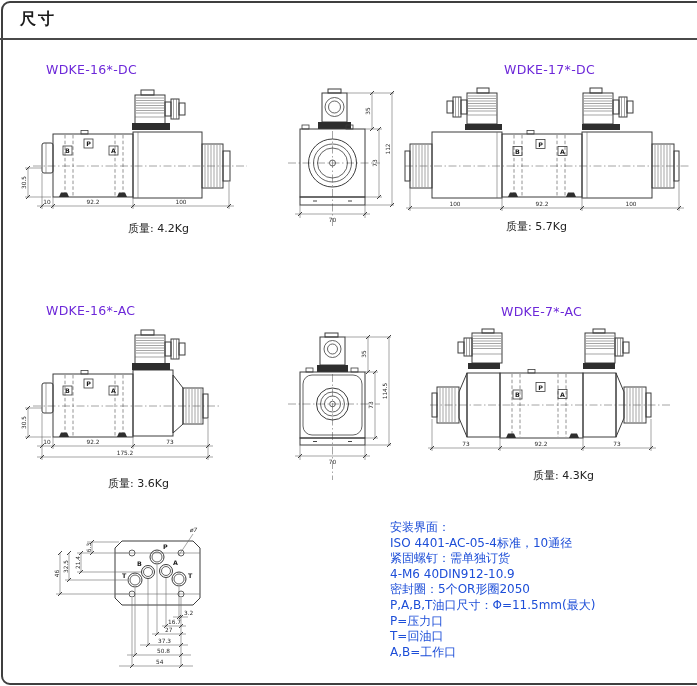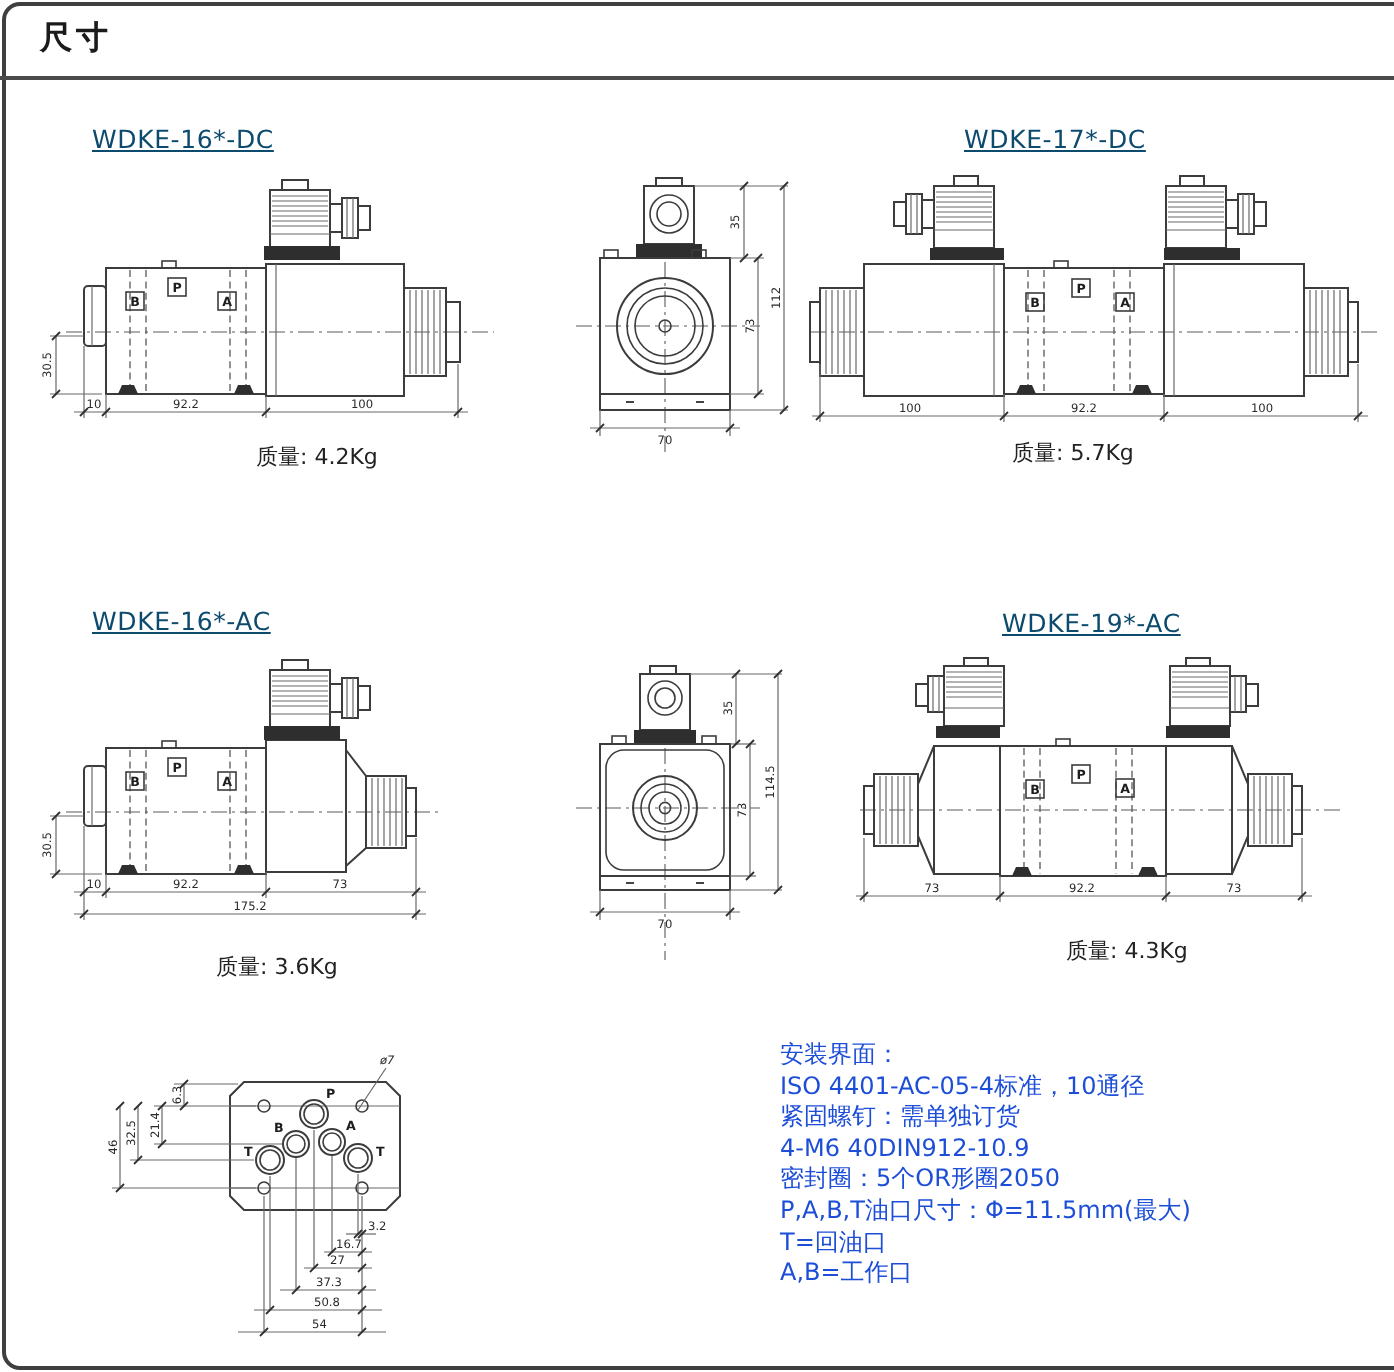--- a/index.html
+++ b/index.html
@@ -3,21 +3,21 @@
 <meta charset="utf-8">
 <style>
   html,body { margin:0; padding:0; background:#fff; }
   .page { position:relative; width:697px; height:686px; background:#fff;
           font-family:"DejaVu Sans",sans-serif; overflow:hidden;padding-left:20px; }
   .page-border { position:absolute; left:1px; top:1px; right:1px; bottom:1px;
           border:2px solid #3f3f3f; border-radius:9px; pointer-events:none; }
   .page-title { position:absolute; left:20px; top:9px; font-size:16px; font-weight:bold;
           color:#1b1b1b; letter-spacing:2px; }
   .rule { position:absolute; left:0; top:38px; width:697px; height:2px; background:#4a4a4a; }
-  .dtitle { position:absolute; font-size:12.5px; color:#0c4a6e; letter-spacing:.3px; white-space:nowrap;text-decoration:underline; }
+  .dtitle { position:absolute; font-size:12.5px; color:#6d28d9; letter-spacing:.3px; white-space:nowrap; }
   .weight { position:absolute; font-size:11px; color:#222; white-space:nowrap; }
   .notes { position:absolute; left:390px; top:520px; width:300px; font-size:12px;
           line-height:15.6px; color:#1d4ed8; }
   svg.draw { position:absolute; overflow:visible; }
   svg .ln   { stroke:#3c3c3c; stroke-width:1; fill:none; }
   svg .md   { stroke:#3c3c3c; stroke-width:.8; fill:none; }
   svg .thin { stroke:#686868; stroke-width:.6; fill:none; }
   svg .dash { stroke:#585858; stroke-width:.65; fill:none; stroke-dasharray:3.5 2.2; }
   svg .cl   { stroke:#5a5a5a; stroke-width:.55; fill:none; stroke-dasharray:8 2.5 1.5 2.5; }
   svg .dark { fill:#2e2e2e; stroke:none; }
@@ -28,23 +28,23 @@
 </style>
 </head>
 <body>
 
 <div class="page">
   <div class="page-border"></div>
   <div class="page-title">尺寸</div>
   <div class="rule"></div>
 
   <div class="dtitle" style="left:46px;top:62px">WDKE-16*-DC</div>
-  <div class="dtitle" style="left:482px;top:62px">WDKE-17*-DC</div>
+  <div class="dtitle" style="left:504px;top:62px">WDKE-17*-DC</div>
   <div class="dtitle" style="left:46px;top:303px">WDKE-16*-AC</div>
-  <div class="dtitle" style="left:501px;top:304px">WDKE-19*-AC</div>
+  <div class="dtitle" style="left:501px;top:304px">WDKE-7*-AC</div>
 
   <svg class="draw" style="left:15px;top:55px" width="250" height="185" viewBox="0 0 250 185">
     <line class="cl" x1="18" y1="111" x2="232" y2="111"></line>
     <rect class="ln" x="27" y="88" width="11" height="30" rx="2"></rect>
     <line class="thin" x1="31" y1="88" x2="31" y2="118"></line>
     <rect class="ln" x="38" y="79" width="80" height="63"></rect>
     <line class="dash" x1="50" y1="80" x2="50" y2="141"></line>
     <line class="dash" x1="58" y1="80" x2="58" y2="141"></line>
     <line class="dash" x1="100" y1="80" x2="100" y2="141"></line>
     <line class="dash" x1="108" y1="80" x2="108" y2="141"></line>
@@ -584,16 +584,17 @@
   <div class="weight" style="left:108px;top:476px">质量: 3.6Kg</div>
   <div class="weight" style="left:533px;top:468px">质量: 4.3Kg</div>
 
   <div class="notes">
     <div>安装界面：</div>
     <div>ISO 4401-AC-05-4标准，10通径</div>
     <div>紧固螺钉：需单独订货</div>
     <div>4-M6 40DIN912-10.9</div>
     <div>密封圈：5个OR形圈2050</div>
     <div>P,A,B,T油口尺寸：Φ=11.5mm(最大)</div>
+    <div>P=压力口</div>
     <div>T=回油口</div>
     <div>A,B=工作口</div>
   </div>
 </div>
 
 </body></html>

